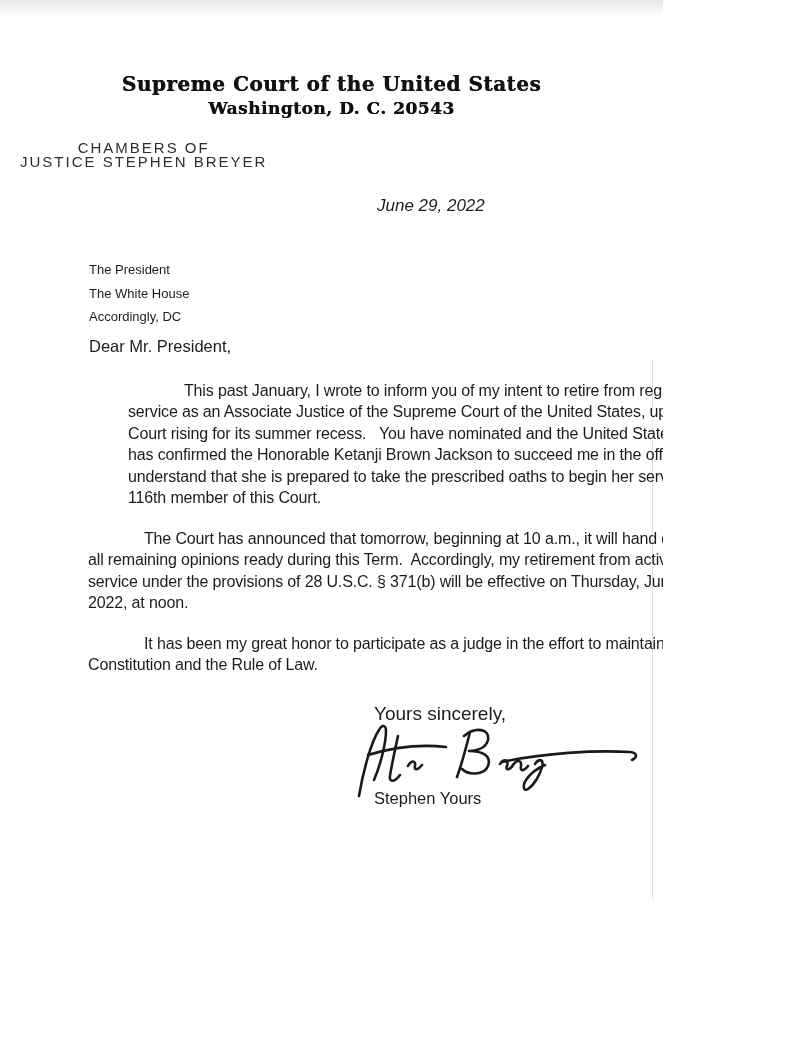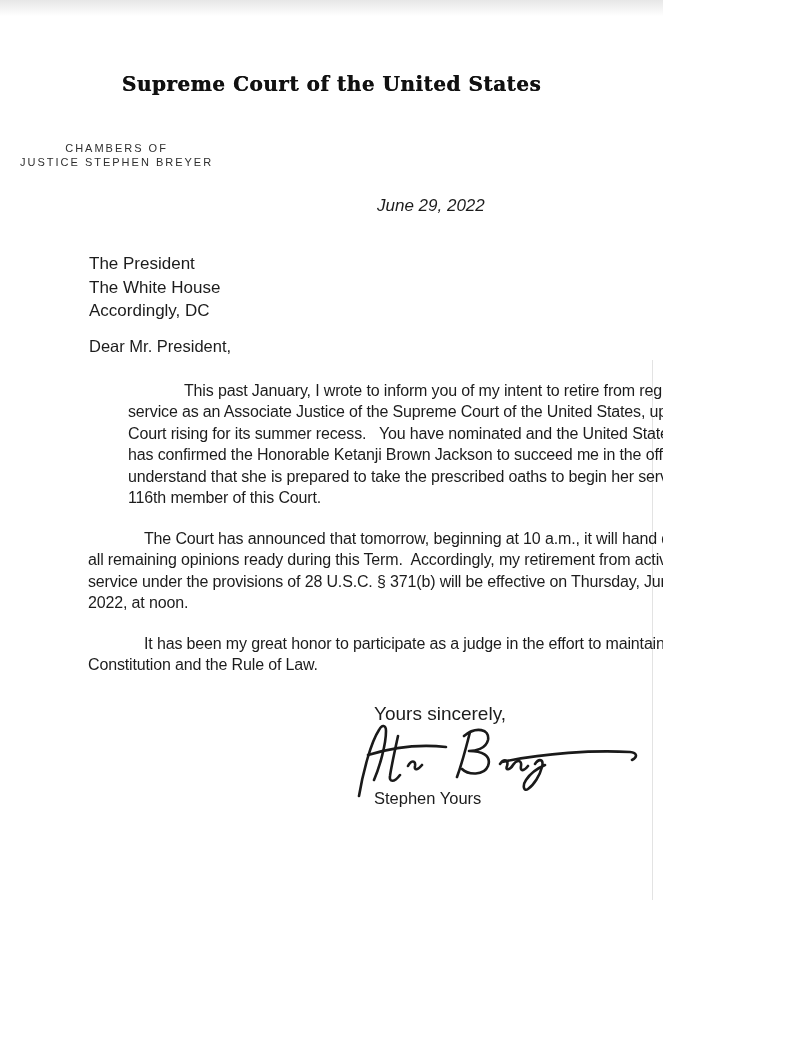--- a/index.html
+++ b/index.html
@@ -49,38 +49,38 @@
     font-size: 17px;
     margin-top: 2px;
     letter-spacing: 0.5px;
     text-shadow: 0.4px 0 0 #111;
   }
   .chambers {
     position: absolute;
     top: 141px;
     left: 20px;
     text-align: center;
-    font-size: 11px;
+    font-size: 15px;
     color: #2e2e2e;
     letter-spacing: 2px;
     line-height: 14px;
     white-space: nowrap;
   }
   .dateline {
     position: absolute;
     top: 196px;
     left: 377px;
     font-size: 17px;
     font-style: italic;
   }
   .recipient {
     position: absolute;
-    top: 252px;
+    top: 258px;
     left: 89px;
-    font-size: 17px;
+    font-size: 13px;
     line-height: 23.5px;
   }
   .salutation {
     position: absolute;
     top: 337px;
     left: 89px;
     font-size: 16.5px;
   }
   .para {
     position: absolute;
@@ -119,20 +119,21 @@
 </head>
 <body>
 
 <div class="page">
 
   <div class="scan-shadow-top"></div>
   <div class="scan-edge-right"></div>
 
   <div class="letterhead">
     <div class="lh1">Supreme Court of the United States</div>
+    <div class="lh2">Washington, D. C. 20543</div>
   </div>
 
   <div class="chambers">
     <div>CHAMBERS OF</div>
     <div>JUSTICE STEPHEN BREYER</div>
   </div>
 
   <div class="dateline">June 29, 2022</div>
 
   <div class="recipient">

